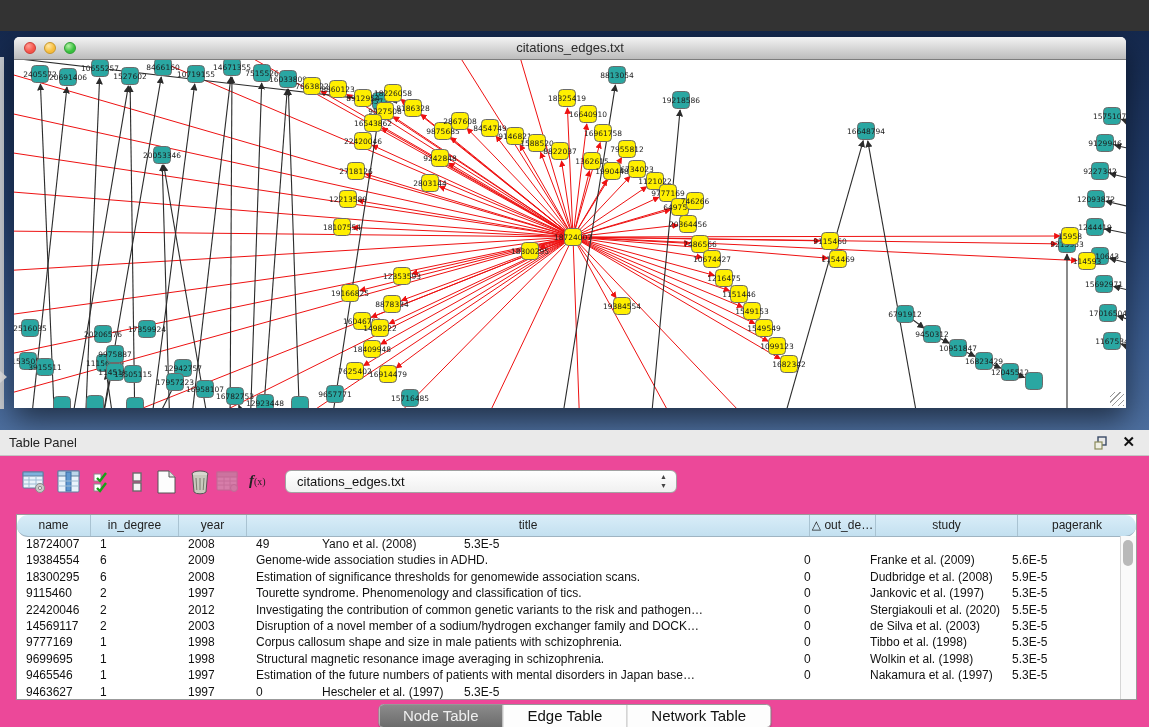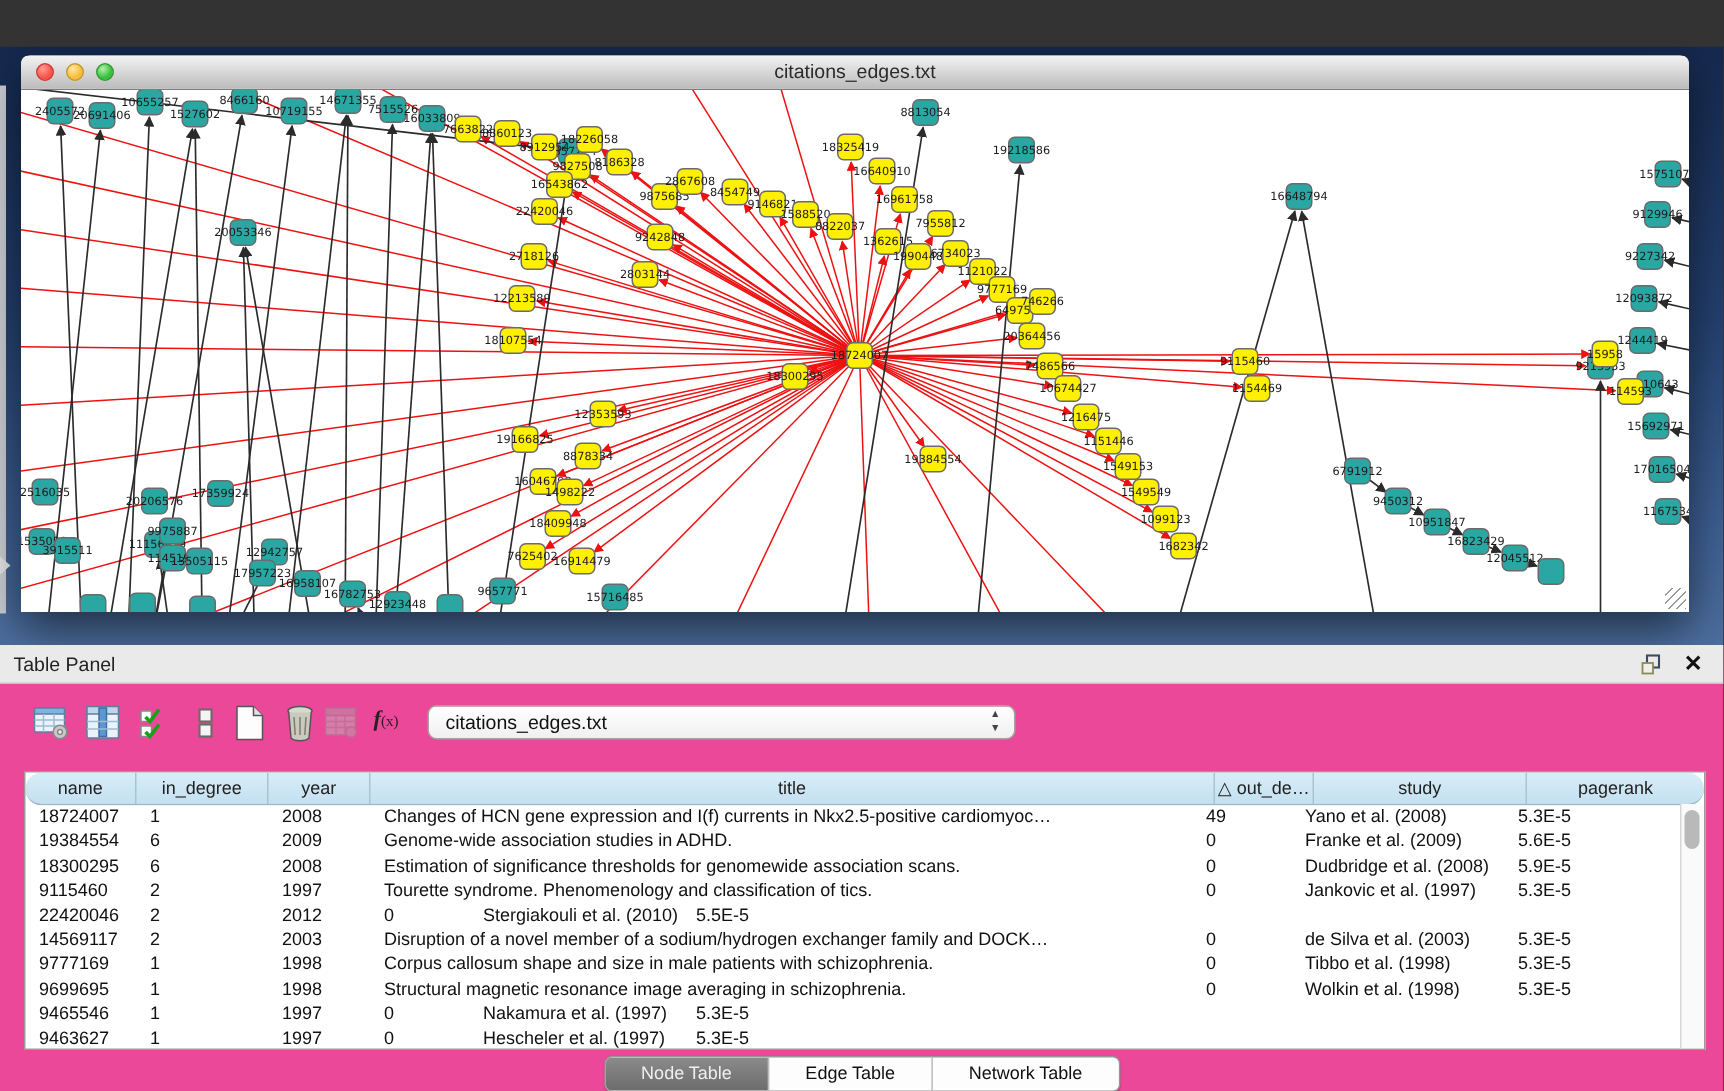--- a/index.html
+++ b/index.html
@@ -60,21 +60,21 @@
       overflow:hidden;white-space:nowrap;}
   .c0{width:74px}.c1{width:88px}.c2{width:68px}.c3{flex:1;min-width:0}.c4{width:66px}.c5{width:142px}.c6{width:118px}
   .th.c6{border-right:none}
   #vscroll{position:absolute;right:0;top:21px;bottom:0;width:15px;background:#fafafa;
       border-left:1px solid #d6d6d6;}
   #vthumb{position:absolute;left:2px;top:4px;width:10px;height:26px;border-radius:5px;background:#b9b9b9;}
 
   #tabs{position:absolute;left:50%;top:274px;transform:translateX(-50%);display:flex;height:22px;
       border:1px solid #979797;border-radius:5px;overflow:hidden;background:#fdfdfd;
       box-shadow:0 1px 1px rgba(0,0,0,.15);}
-  .tab{font-size:12px;line-height:21px;padding:0 24px;color:#111;border-right:1px solid #bbb;cursor:pointer;}
+  .tab{font-size:15px;line-height:21px;padding:0 24px;color:#111;border-right:1px solid #bbb;cursor:pointer;}
   .tab:last-child{border-right:none;}
   .tab.sel{background:linear-gradient(#8b8b8b,#6c6c6c);color:#efefef;}
 
   #statusbar{position:absolute;left:0;bottom:0;width:100%;height:27px;
       background:linear-gradient(#ededed,#d7d7d7);border-top:1px solid #b0b0b0;}
   #memory{position:absolute;right:32px;top:7px;font-size:11px;color:#222;}
   #mem-dot{position:absolute;right:10px;top:6px;width:14px;height:14px;border-radius:50%;
       background:radial-gradient(circle at 35% 30%,#a8e87a,#55bb3a 65%);border:1px solid #9a9a9a;box-sizing:border-box;}
 </style>
 </head>
@@ -706,21 +706,20 @@
           <div class="th c3">title</div>
           <div class="th c4">△ out_de…</div>
           <div class="th c5">study</div>
           <div class="th c6">pagerank</div>
         </div>
       <div id="tbody">
           <div class="tr">
             <div class="td c0">18724007</div>
             <div class="td c1">1</div>
             <div class="td c2">2008</div>
-            <div class="td c3">Changes of HCN gene expression and I(f) currents in Nkx2.5-positive cardiomyoc…</div>
             <div class="td c4">49</div>
             <div class="td c5">Yano et al. (2008)</div>
             <div class="td c6">5.3E-5</div>
           </div>
           <div class="tr">
             <div class="td c0">19384554</div>
             <div class="td c1">6</div>
             <div class="td c2">2009</div>
             <div class="td c3">Genome-wide association studies in ADHD.</div>
             <div class="td c4">0</div>
@@ -742,22 +741,23 @@
             <div class="td c2">1997</div>
             <div class="td c3">Tourette syndrome. Phenomenology and classification of tics.</div>
             <div class="td c4">0</div>
             <div class="td c5">Jankovic et al. (1997)</div>
             <div class="td c6">5.3E-5</div>
           </div>
           <div class="tr">
             <div class="td c0">22420046</div>
             <div class="td c1">2</div>
             <div class="td c2">2012</div>
+            <div class="td c3">Investigating the contribution of common genetic variants to the risk and pathogen…</div>
             <div class="td c4">0</div>
-            <div class="td c5">Stergiakouli et al. (2010)</div>
+            <div class="td c5">Stergiakouli et al. (2020)</div>
             <div class="td c6">5.5E-5</div>
           </div>
           <div class="tr">
             <div class="td c0">14569117</div>
             <div class="td c1">2</div>
             <div class="td c2">2003</div>
             <div class="td c3">Disruption of a novel member of a sodium/hydrogen exchanger family and DOCK…</div>
             <div class="td c4">0</div>
             <div class="td c5">de Silva et al. (2003)</div>
             <div class="td c6">5.3E-5</div>
@@ -777,20 +777,21 @@
             <div class="td c2">1998</div>
             <div class="td c3">Structural magnetic resonance image averaging in schizophrenia.</div>
             <div class="td c4">0</div>
             <div class="td c5">Wolkin et al. (1998)</div>
             <div class="td c6">5.3E-5</div>
           </div>
           <div class="tr">
             <div class="td c0">9465546</div>
             <div class="td c1">1</div>
             <div class="td c2">1997</div>
+            <div class="td c3">Estimation of the future numbers of patients with mental disorders in Japan base…</div>
             <div class="td c4">0</div>
             <div class="td c5">Nakamura et al. (1997)</div>
             <div class="td c6">5.3E-5</div>
           </div>
           <div class="tr">
             <div class="td c0">9463627</div>
             <div class="td c1">1</div>
             <div class="td c2">1997</div>
             <div class="td c4">0</div>
             <div class="td c5">Hescheler et al. (1997)</div>

